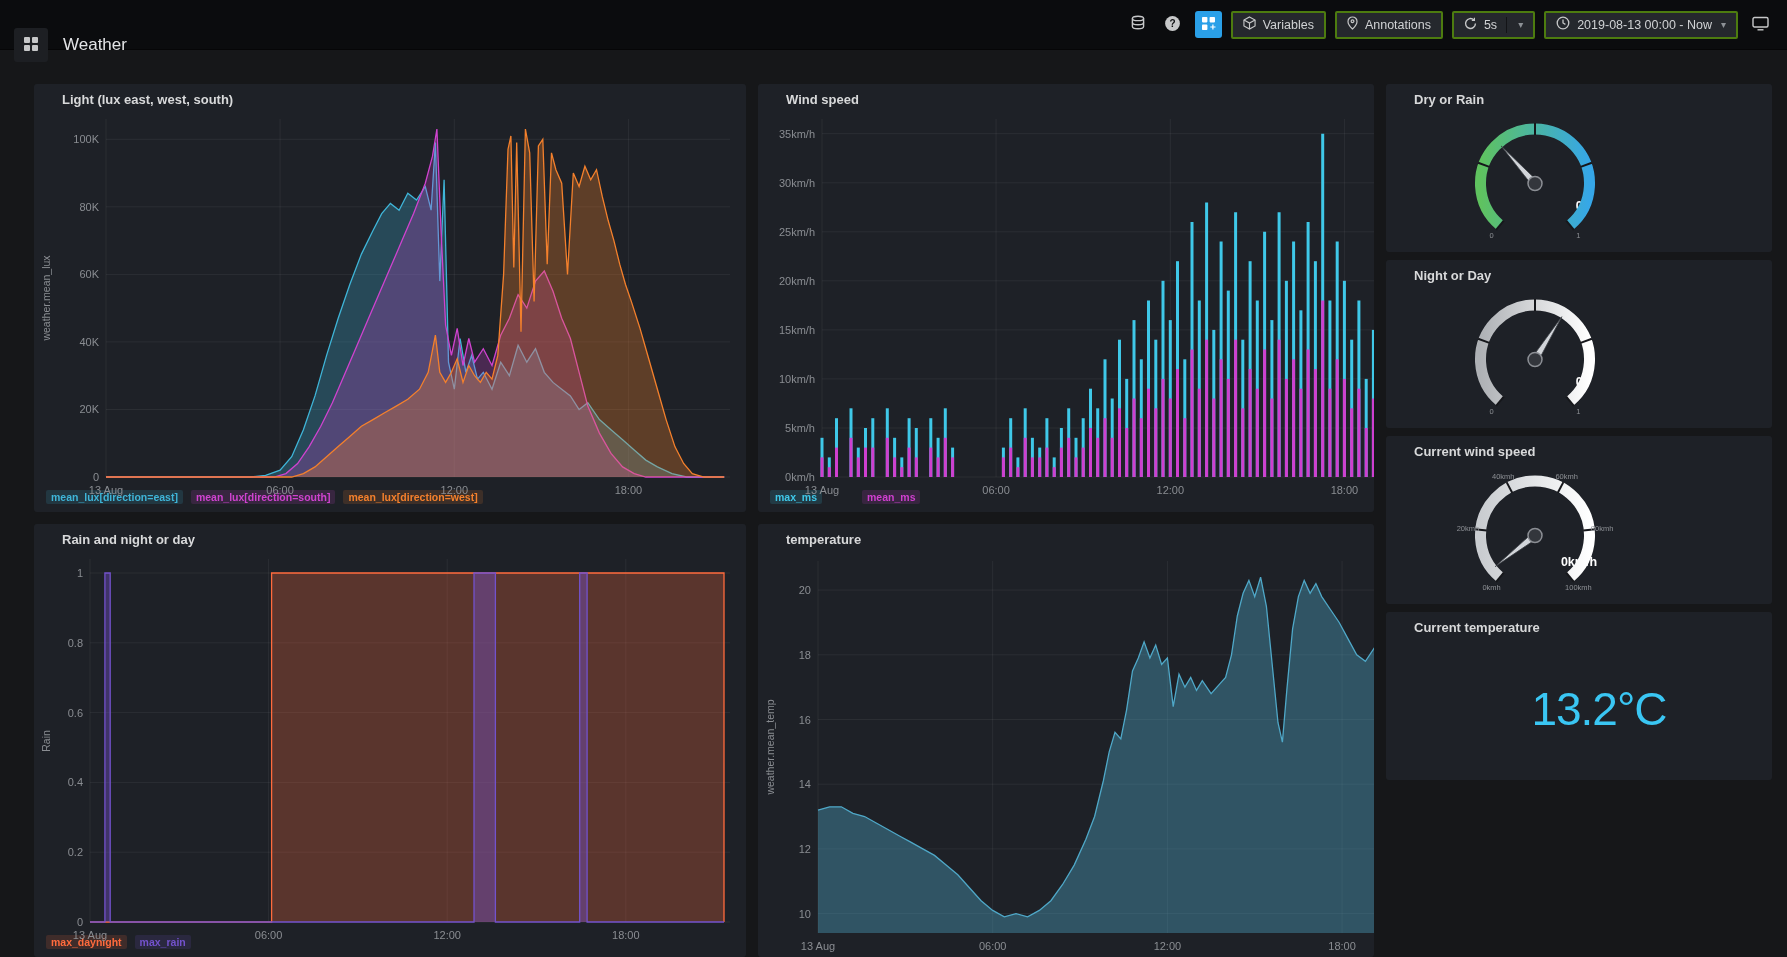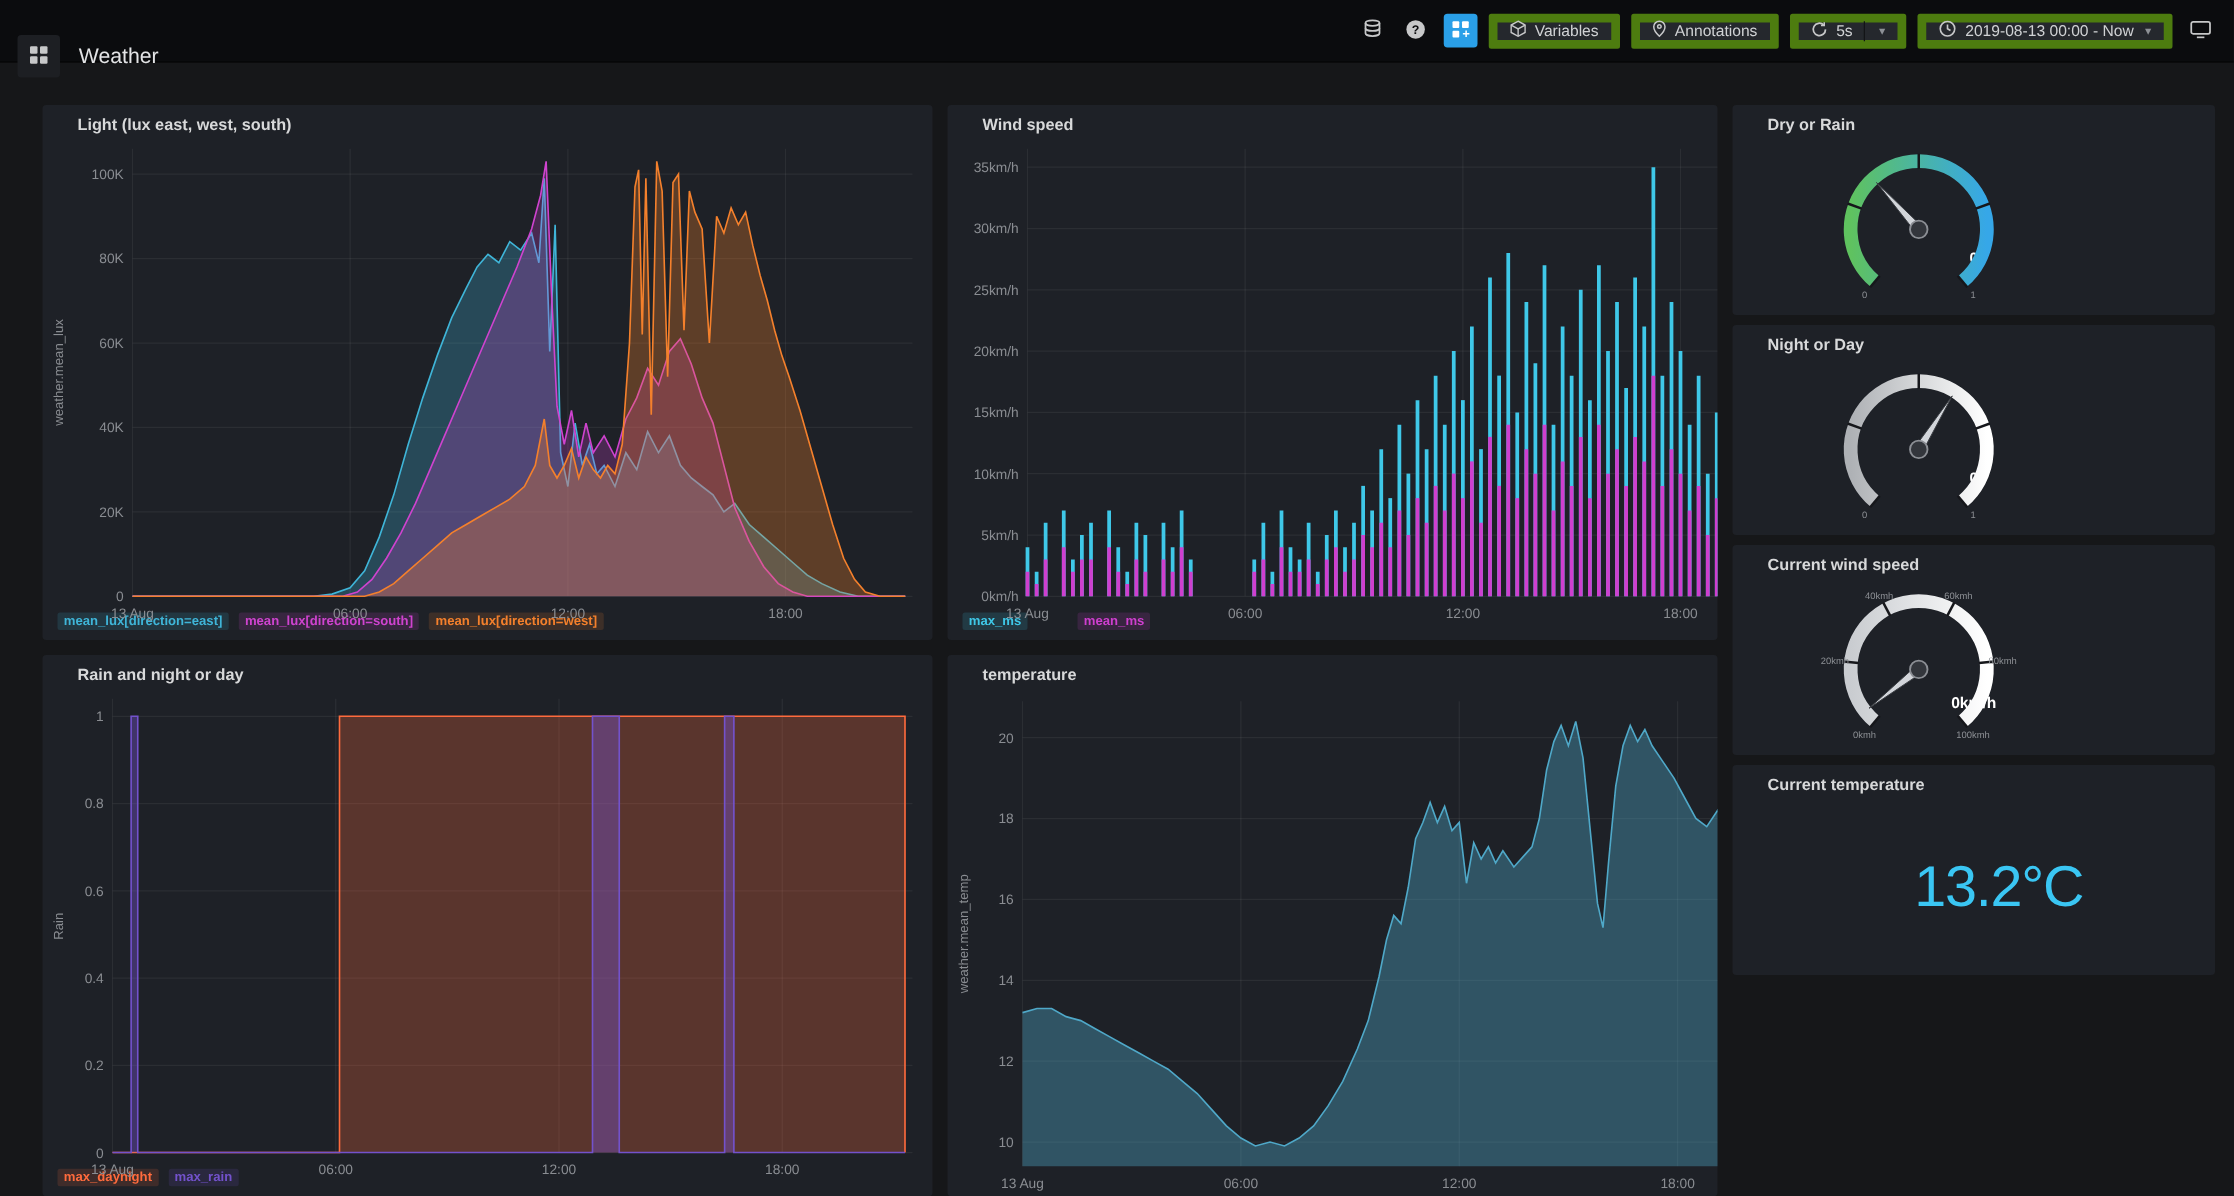--- a/index.html
+++ b/index.html
@@ -24,21 +24,21 @@
   .nav-right { display:flex; align-items:center; gap:9px; }
   .icon-btn {
     background:transparent; border:none; color:#c7c8c9; width:26px; height:26px;
     display:flex; align-items:center; justify-content:center; cursor:pointer; padding:0;
   }
   .add-btn {
     width:27px; height:27px; border:none; border-radius:3px; background:#2aa0e8;
     display:flex; align-items:center; justify-content:center; color:#fff; cursor:pointer;
   }
   .btn {
-    height:28px; background:#25282d; border:7px solid #4d7c0f; border-radius:2px;
+    height:28px; background:#25282d; border:2px solid #4d7c0f; border-radius:2px;
     color:#d0d2d4; font-size:12.5px; display:flex; align-items:center; gap:7px;
     padding:0 10px; cursor:pointer; font-family:inherit;
   }
   .btn .caret { font-size:10px; color:#8d9196; margin-left:2px; }
   .btn .sep { width:1px; height:16px; background:#131417; margin:0 2px; }
   
   main {
     height:907px; display:flex; gap:12px; padding:34px 15px 0 34px;
   }
   .col { display:flex; flex-direction:column; gap:12px; }

